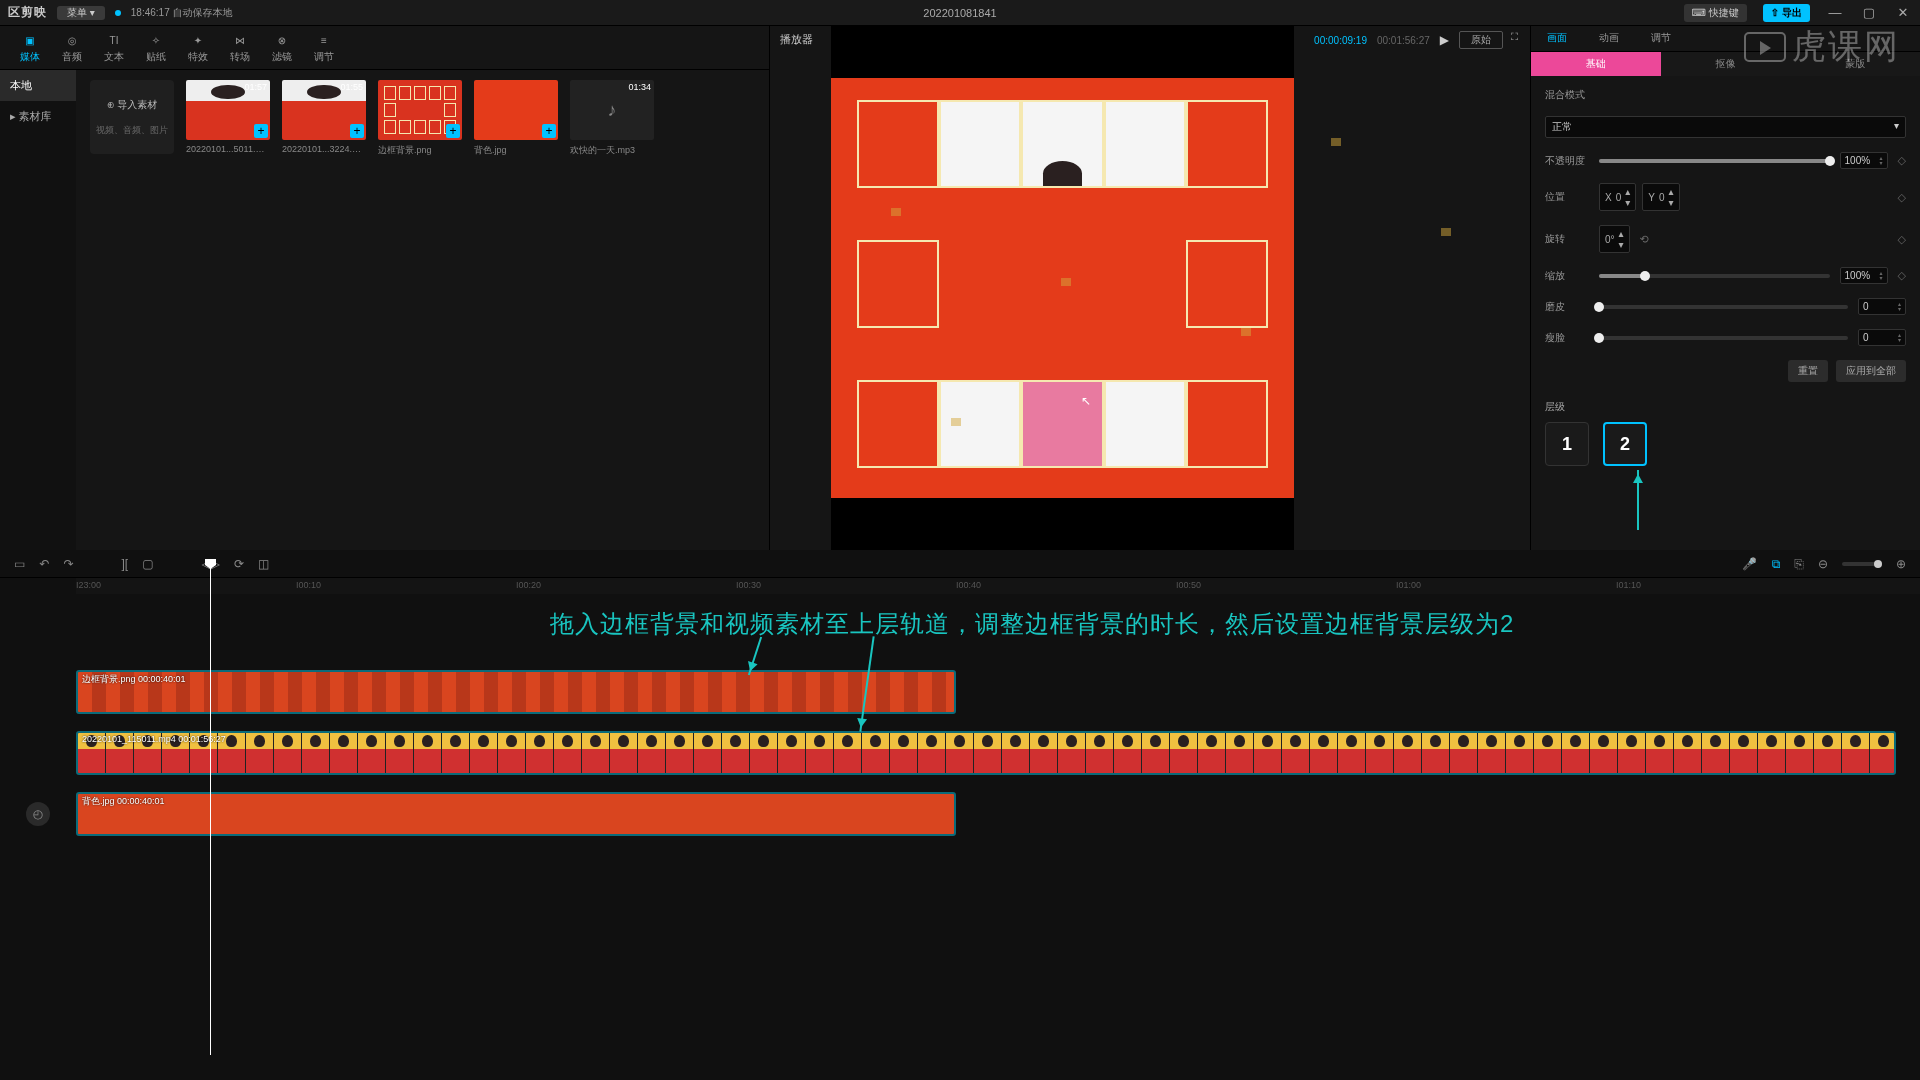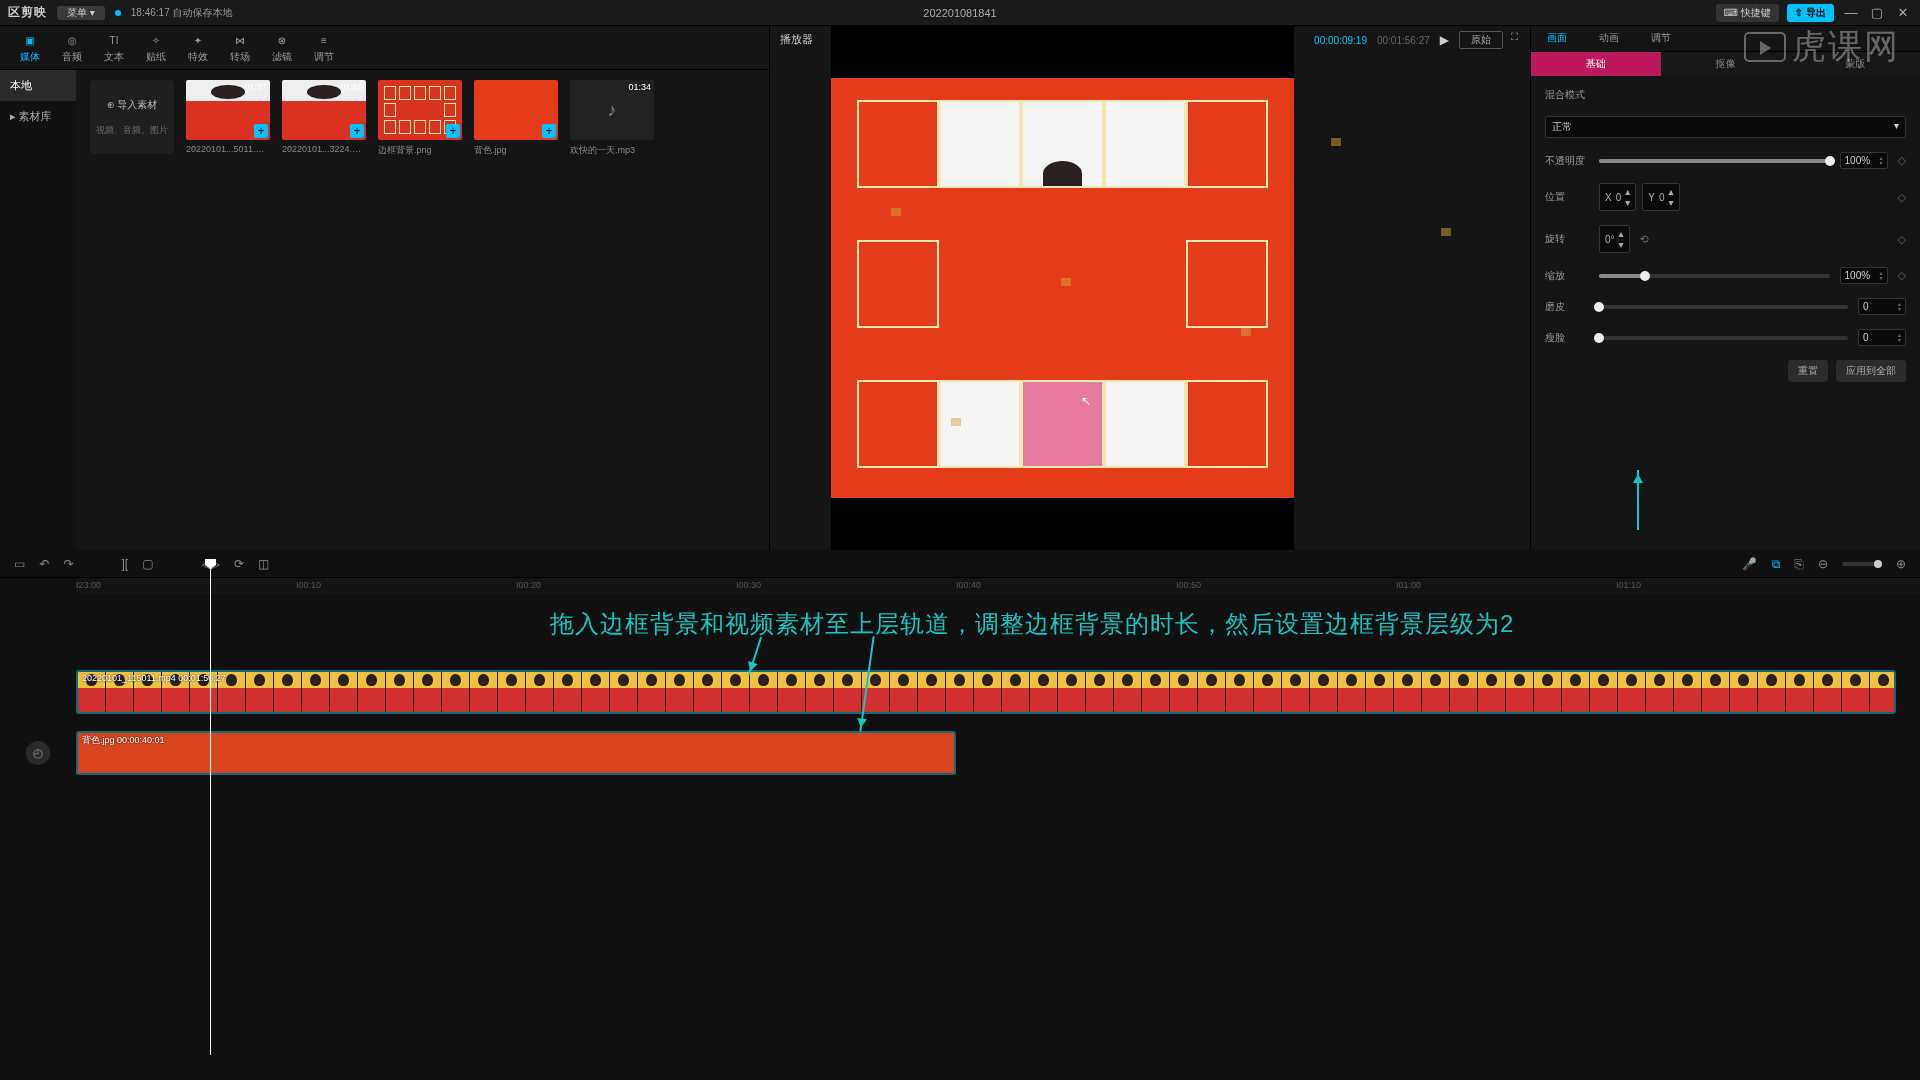--- a/index.html
+++ b/index.html
@@ -5,21 +5,21 @@
 * { margin:0; padding:0; box-sizing:border-box; font-family:"Microsoft YaHei",sans-serif; user-select:none; }
 body { background:#0d0d0d; color:#ccc; width:1920px; height:1080px; overflow:hidden; font-size:11px; position:relative; }
 
 
 .titlebar { height:26px; background:#1a1a1a; display:flex; align-items:center; padding:0 8px; gap:10px; border-bottom:1px solid #000; }
 .titlebar .logo { font-weight:bold; font-size:12px; letter-spacing:1px; }
 .titlebar .menu-btn { background:#3a3a3a; padding:0 10px; border-radius:3px; font-size:10px; display:flex; align-items:center; gap:4px; }
 .titlebar .rec-dot { width:6px; height:6px; background:#00c2ff; border-radius:50%; }
 .titlebar .clock { font-size:10px; color:#999; }
 .titlebar .proj-title { position:absolute; left:50%; transform:translateX(-50%); font-size:11px; color:#aaa; }
-.titlebar .right { position:absolute; right:8px; display:flex; align-items:center; gap:8px; }
+.titlebar .right { position:absolute; right:8px; display:flex; align-items:center; gap:16px; }
 .titlebar .pill { padding:2px 8px; border-radius:3px; font-size:10px; }
 .titlebar .pill.shortcut { background:#333; }
 .titlebar .pill.export { background:#00c2ff; color:#000; font-weight:bold; }
 .titlebar .win-btn { width:18px; text-align:center; color:#aaa; font-size:13px; }
 
 
 .upper { height:524px; display:flex; }
 
 
 .media-panel { width:770px; background:#151515; display:flex; flex-direction:column; border-right:1px solid #000;}
@@ -56,21 +56,21 @@
 .preview-controls .play { margin-left:auto; margin-right:auto; color:#ccc; font-size:12px; }
 .preview-controls .right-ctrls { display:flex; gap:8px; color:#aaa; }
 
 
 .inspector { flex:1; background:#151515; border-left:1px solid #000; display:flex; flex-direction:column; }
 .insp-tabs { display:flex; height:26px; border-bottom:1px solid #000; }
 .insp-tab { padding:5px 16px; font-size:10px; color:#999; }
 .insp-tab.active { color:#00c2ff; }
 .insp-subtabs { display:flex; height:24px; }
 .insp-subtab { flex:1; text-align:center; padding:5px 0; font-size:10px; color:#888; background:#181818; }
-.insp-subtab.active { background:#be185d; color:#fff; }
+.insp-subtab.active { background:#ec4899; color:#fff; }
 .insp-body { padding:12px 14px; font-size:10px; color:#aaa; }
 .insp-row { display:flex; align-items:center; margin-bottom:14px; gap:10px; }
 .insp-row label { width:44px; color:#999; }
 .select { flex:1; background:#0a0a0a; border:1px solid #333; padding:3px 6px; border-radius:2px; font-size:10px; color:#ccc; }
 .slider { flex:1; height:4px; background:#333; border-radius:2px; position:relative; }
 .slider .fill { position:absolute; height:100%; background:#888; border-radius:2px; }
 .slider .knob { position:absolute; width:10px; height:10px; background:#eee; border-radius:50%; top:-3px; transform:translateX(-50%); }
 .numbox { width:48px; background:#0a0a0a; border:1px solid #333; padding:2px 4px; border-radius:2px; font-size:10px; color:#ccc; text-align:center; display:flex; align-items:center; justify-content:space-between; }
 .numbox .stepper { display:flex; flex-direction:column; font-size:6px; line-height:5px; color:#666; }
 .coord-group { display:flex; gap:6px; align-items:center; }
@@ -369,20 +369,27 @@
             <div class="knob" style="left:0%"></div>
           </div>
         <div class="numbox">
             <span>0</span>
             <span class="stepper">▴<br>▾</span>
           </div>
       </div>
       <div class="insp-row" style="justify-content:flex-end;gap:8px;">
         <span class="btn-sm">重置</span>
         <span class="btn-sm">应用到全部</span>
+      </div>
+      <div style="margin-top:18px;">
+        <label>层级</label>
+        <div class="layer-row">
+          <div class="layer-btn">1</div>
+          <div class="layer-btn sel">2</div>
+        </div>
       </div>
     </div>
   </div>
 </div>
 
 <div class="timeline-zone">
   <div class="tl-toolbar">
     <span class="tool">▭</span>
     <span class="tool">↶</span>
     <span class="tool">↷</span>
@@ -415,20 +422,26 @@
   </div>
 
   <div class="anno-text" style="left:550px; top:58px;">拖入边框背景和视频素材至上层轨道，调整边框背景的时长，然后设置边框背景层级为2</div>
   <div class="anno-arrow" style="left:754px; top:86px; height:40px; transform:rotate(18deg);"></div>
   <div class="anno-arrow" style="left:866px; top:86px; height:96px; transform:rotate(8deg);"></div>
 
   <div class="tracks">
 
     <div style="height:70px"></div>
 
+    <div class="track">
+      <div class="track-head"></div>
+      <div class="clip clip-border" style="width:880px;">
+        <span class="label">边框背景.png   00:00:40:01</span>
+      </div>
+    </div>
 
     <div class="track">
       <div class="track-head"></div>
       <div class="clip clip-video" style="width:1820px;border-color:#0b6b7a;">
         <span class="label">20220101_115011.mp4   00:01:56:27</span>
 
         <div class="f"></div>
           <div class="f"></div>
           <div class="f"></div>
           <div class="f"></div>

